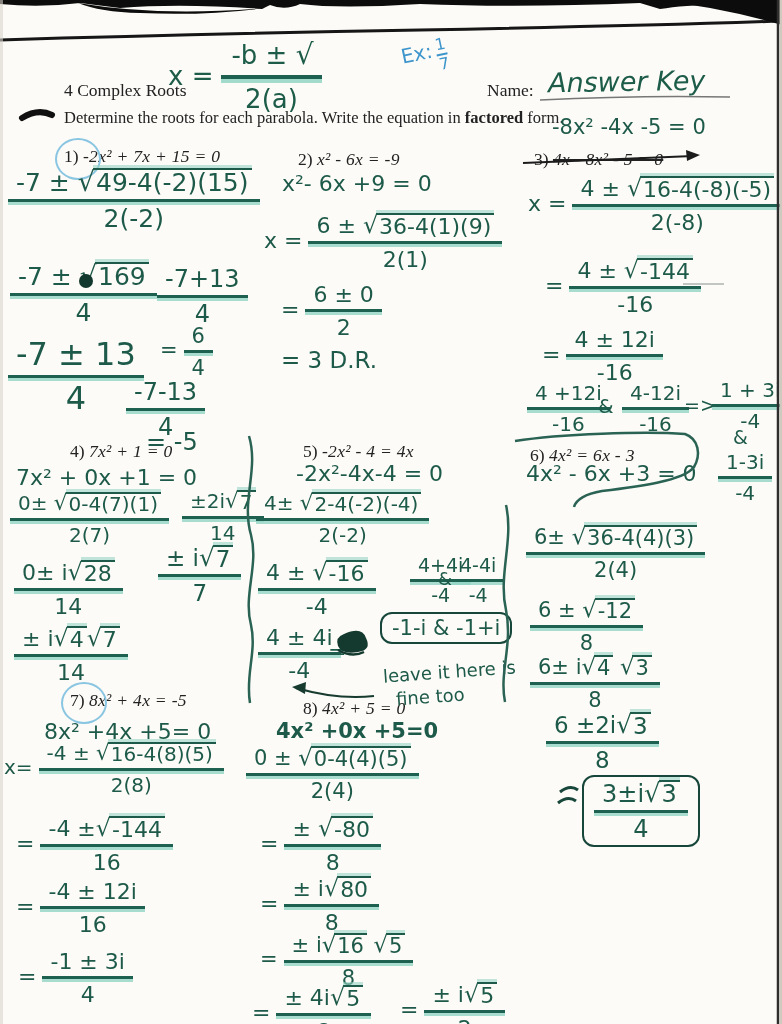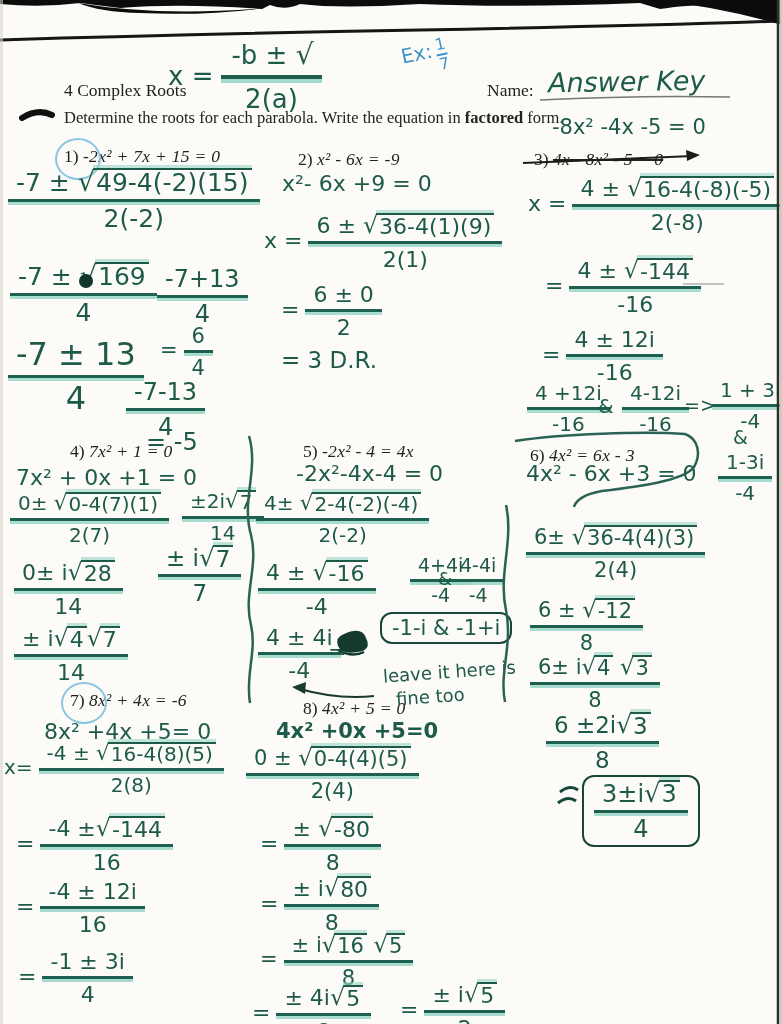--- a/index.html
+++ b/index.html
@@ -72,21 +72,21 @@
   </div>
 
   <div id="printed-layer">
       <div class="printed" style="left: 64px; top: 146px;"><span class="pnum">1) </span><span class="peq">-2x² + 7x + 15 = 0</span></div>
       <div class="circle" style="left: 55px; top: 138px; width: 42px; height: 38px;"></div>
       <div class="printed" style="left: 298px; top: 149px;"><span class="pnum">2) </span><span class="peq">x² - 6x = -9</span></div>
       <div class="printed struck" style="left: 534px; top: 149px;"><span class="pnum">3) </span><span class="peq">4x - 8x² - 5 = 0</span></div>
       <div class="printed" style="left: 70px; top: 441px;"><span class="pnum">4) </span><span class="peq">7x² + 1 = 0</span></div>
       <div class="printed" style="left: 303px; top: 441px;"><span class="pnum">5) </span><span class="peq">-2x² - 4 = 4x</span></div>
       <div class="printed" style="left: 530px; top: 445px;"><span class="pnum">6) </span><span class="peq">4x² = 6x - 3</span></div>
-      <div class="printed" style="left: 70px; top: 690px;"><span class="pnum">7) </span><span class="peq">8x² + 4x = -6</span></div>
+      <div class="printed" style="left: 70px; top: 690px;"><span class="pnum">7) </span><span class="peq">8x² + 4x = -5</span></div>
       <div class="circle" style="left: 61px; top: 682px; width: 42px; height: 38px;"></div>
       <div class="printed" style="left: 303px; top: 698px;"><span class="pnum">8) </span><span class="peq">4x² + 5 = 0</span></div>
     </div>
   <div id="hw-layer">
       <div class="hw" style="left: 8px; top: 168px; font-size: 25px;">
         <span class="frac">
           <span class="num">-7 ± <span class="sqrt">
               <span class="rsign">√</span>
               <span class="over">49-4(-2)(15)</span>
             </span></span>

